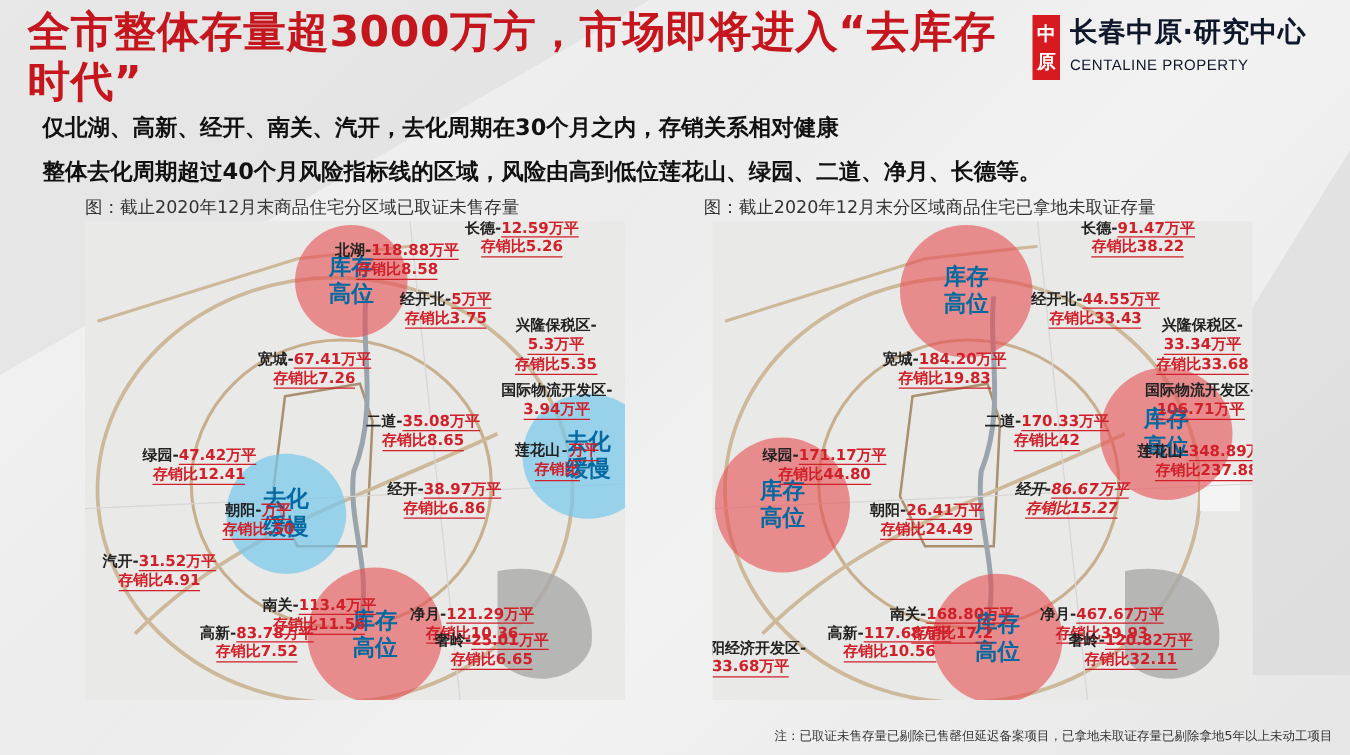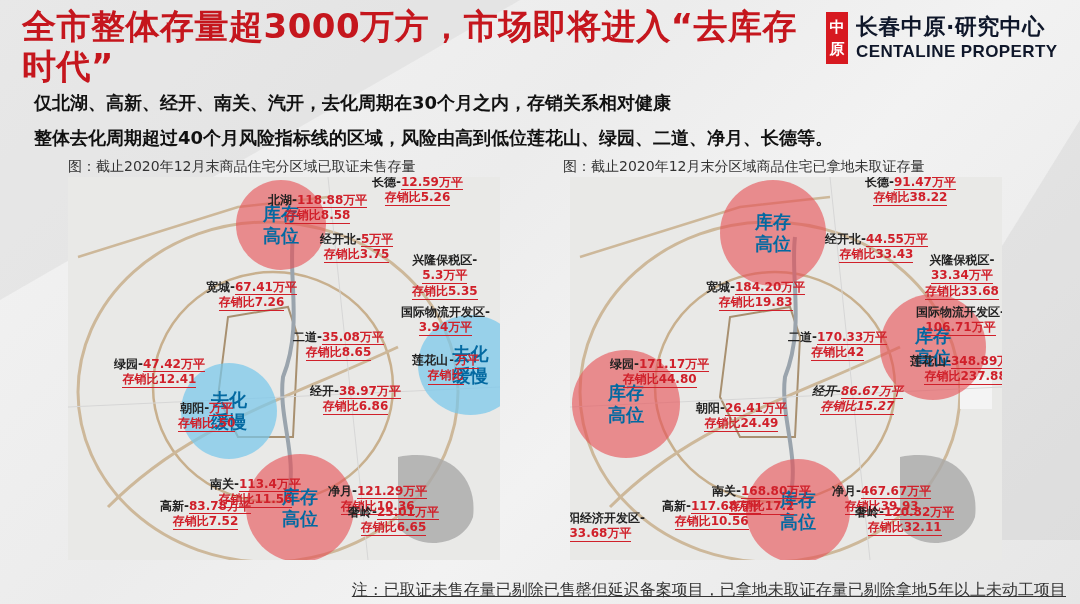--- a/index.html
+++ b/index.html
@@ -19,21 +19,21 @@
     font-size:34px; line-height:40px; color:#c5161d; letter-spacing:0.5px;
   }
   .logo { position:absolute; left:826px; top:10px; height:56px; display:flex; align-items:center; }
   .logo-mark {
     width:22px; height:52px; background:#d71920; color:#fff;
     display:flex; flex-direction:column; align-items:center; justify-content:center;
     font-size:15px; font-weight:bold; line-height:22px;
   }
   .logo-text { margin-left:8px; color:#0f172a; }
   .logo-cn { font-size:22px; font-weight:bold; line-height:28px; letter-spacing:0.5px; }
-  .logo-en { font-size:17px; font-weight:bold; line-height:22px; font-family:"Liberation Sans", sans-serif; letter-spacing:0.4px; }
+  .logo-en { font-size:12px; font-weight:normal; line-height:22px; font-family:"Liberation Sans", sans-serif; letter-spacing:0.4px; }
 
   .bullet { position:absolute; left:34px; font-size:18px; font-weight:bold; color:#111; line-height:24px; }
   .b1 { top:91px; }
   .b2 { top:126px; }
 
   .caption { position:absolute; font-size:14px; color:#333; line-height:18px; }
   .cap1 { left:68px; top:157px; }
   .cap2 { left:563px; top:157px; }
 
   .map {
@@ -48,21 +48,21 @@
   .lbl .n { color:#222; }
   .lbl .v { color:#d0202a; border-bottom:1.5px solid #d0202a; }
   .lbl .r { color:#d0202a; border-bottom:1.5px solid #d0202a; display:inline-block; }
   .lbl.c { text-align:center; }
 
   .circle { position:absolute; border-radius:50%; display:flex; align-items:center; justify-content:center;
     color:#0369a1; font-weight:bold; font-size:18px; line-height:22px; text-align:right; }
   .circle.red { background:rgba(230,80,85,0.62); }
   .circle.blue { background:rgba(120,200,235,0.72); }
 
-  .note { position:absolute; right:14px; top:582px; font-size:16px; color:#333; line-height:16px;text-decoration:underline; }
+  .note { position:absolute; right:14px; top:582px; font-size:10px; color:#333; line-height:16px; }
 </style>
 </head>
 <body>
 
 <div class="bg-shape bg-a"></div>
 <div class="bg-shape bg-b"></div>
 
 <div class="title">全市整体存量超3000万方，市场即将进入“去库存时代”</div>
 
 <div class="logo">
@@ -116,20 +116,21 @@
   <div class="lbl c" style="left:200px;top:16px;"><span class="n">北湖-</span><span class="v">118.88万平</span><br><span class="r">存销比8.58</span></div>
   <div class="lbl c" style="left:252px;top:55px;"><span class="n">经开北-</span><span class="v">5万平</span><br><span class="r">存销比3.75</span></div>
   <div class="lbl c" style="left:344px;top:76px;"><span class="n">兴隆保税区-</span><br><span class="r">5.3万平</span><br><span class="r">存销比5.35</span></div>
   <div class="lbl c" style="left:138px;top:103px;"><span class="n">宽城-</span><span class="v">67.41万平</span><br><span class="r">存销比7.26</span></div>
   <div class="lbl c" style="left:333px;top:128px;"><span class="n">国际物流开发区-</span><br><span class="r">3.94万平</span></div>
   <div class="lbl c" style="left:225px;top:153px;"><span class="n">二道-</span><span class="v">35.08万平</span><br><span class="r">存销比8.65</span></div>
   <div class="lbl c" style="left:344px;top:177px;font-family:Liberation Mono, monospace;"><span class="n">莲花山-</span><span class="v">万平</span><br><span class="r">存销比</span></div>
   <div class="lbl c" style="left:46px;top:180px;"><span class="n">绿园-</span><span class="v">47.42万平</span><br><span class="r">存销比12.41</span></div>
   <div class="lbl c" style="left:242px;top:207px;"><span class="n">经开-</span><span class="v">38.97万平</span><br><span class="r">存销比6.86</span></div>
   <div class="lbl c" style="left:110px;top:224px;"><span class="n">朝阳-</span><span class="v">万平</span><br><span class="r">存销比.50</span></div>
+  <div class="lbl c" style="left:14px;top:265px;"><span class="n">汽开-</span><span class="v">31.52万平</span><br><span class="r">存销比4.91</span></div>
   <div class="lbl c" style="left:142px;top:300px;"><span class="n">南关-</span><span class="v">113.4万平</span><br><span class="r">存销比11.56</span></div>
   <div class="lbl c" style="left:260px;top:307px;"><span class="n">净月-</span><span class="v">121.29万平</span><br><span class="r">存销比10.36</span></div>
   <div class="lbl c" style="left:92px;top:322px;"><span class="n">高新-</span><span class="v">83.78万平</span><br><span class="r">存销比7.52</span></div>
   <div class="lbl c" style="left:280px;top:328px;"><span class="n">奢岭-</span><span class="v">25.01万平</span><br><span class="r">存销比6.65</span></div>
 </div>
 
 <div class="map map2">
   <svg class="roads" width="432" height="383" viewBox="0 0 432 383">
     <ellipse cx="200" cy="215" rx="190" ry="170" fill="none" stroke="#cdb89a" stroke-width="3"></ellipse>
     <ellipse cx="205" cy="210" rx="120" ry="115" fill="none" stroke="#c8b08e" stroke-width="2.5"></ellipse>

